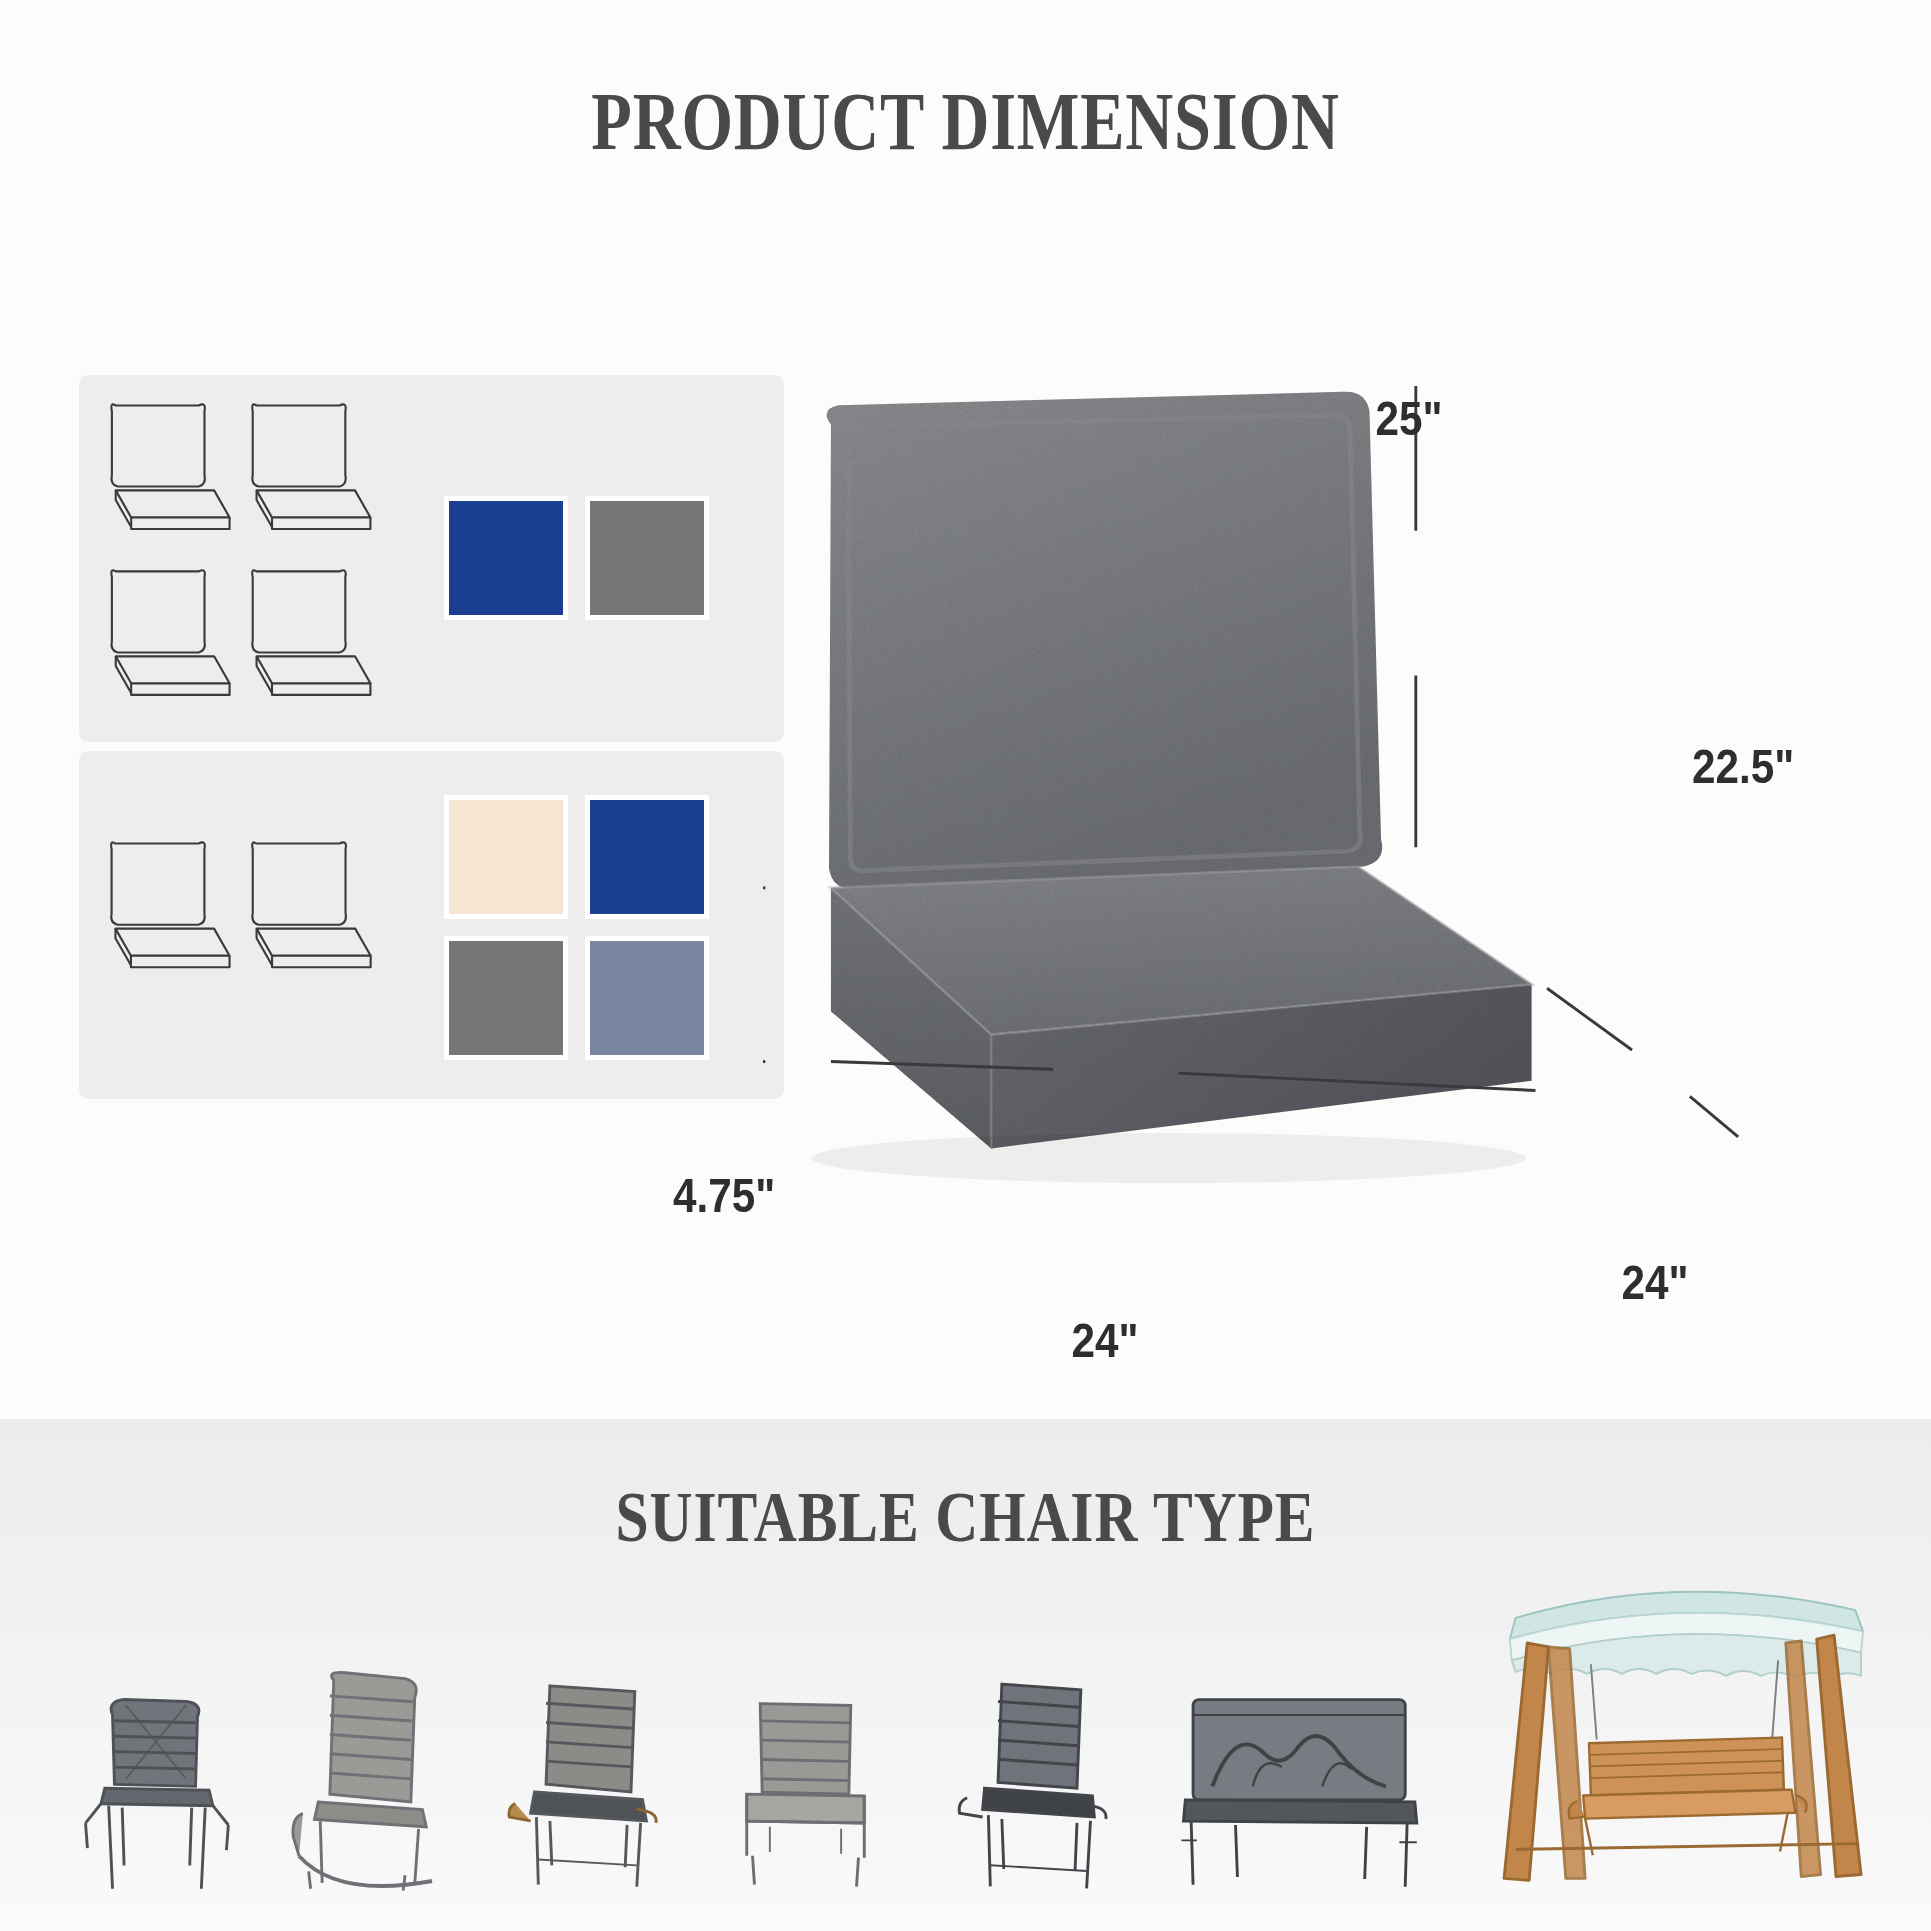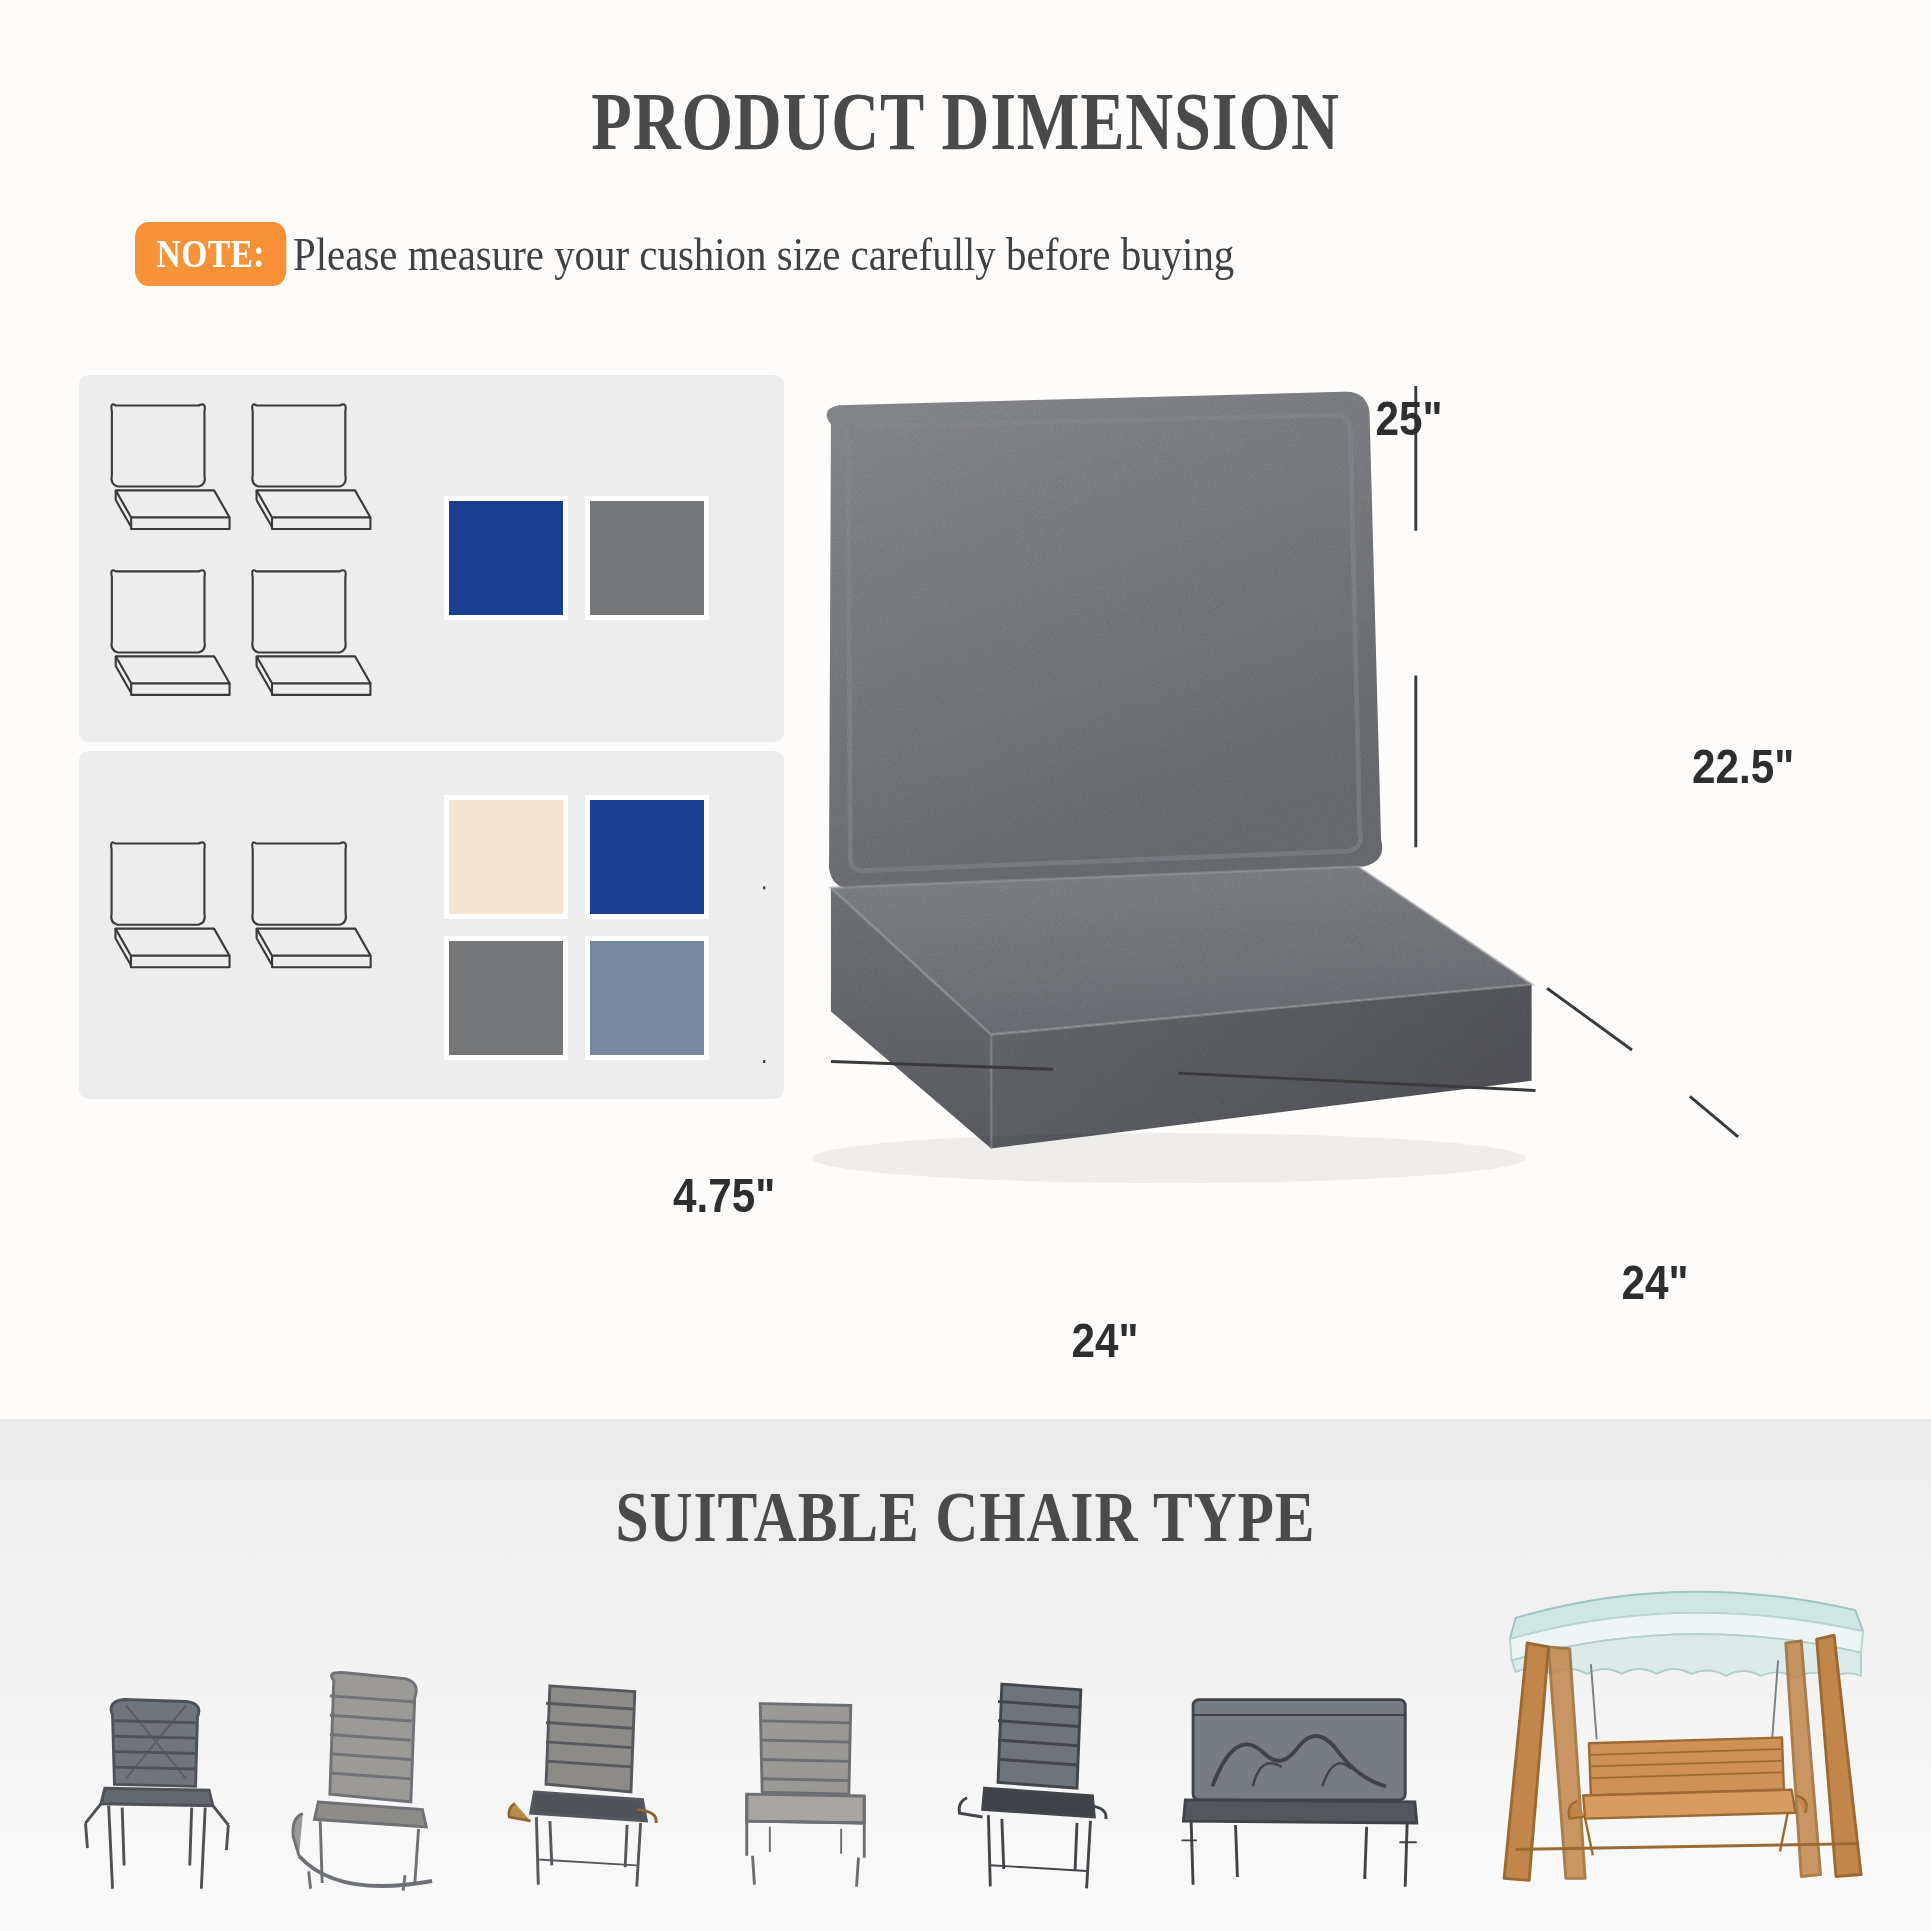--- a/index.html
+++ b/index.html
@@ -110,24 +110,20 @@
   .chair-row{position:absolute;left:0;top:1564px;width:1931px;height:367px;}
   .chair-slot{position:absolute;bottom:19.3px;}
 </style>
 </head>
 <body>
 
 <div class="page">
 
   <div class="title">PRODUCT DIMENSION</div>
 
-  <div class="note-row">
-    <div class="note-pill">NOTE:</div>
-    <div class="note-text">Please measure your cushion size carefully before buying</div>
-  </div>
 
   <div class="panel" id="panel-4pc">
 
     <svg class="chair-grid" style="left:21px;top:17.4px;" width="290" height="328" viewBox="0 0 300 340">
       <g fill="none" stroke="#3a3a3a" stroke-width="2.2" stroke-linejoin="round">
 
         <g transform="translate(6,6)">
           <path d="M10 8 Q4 4 6 14 L6 80 Q4 90 12 92 L96 92 Q104 90 102 80 L102 14 Q104 4 96 8 Z"></path>
           <path d="M10 96 L112 96 L128 124 L26 124 Z"></path>
           <path d="M26 124 L26 136 L128 136 L128 124"></path>

